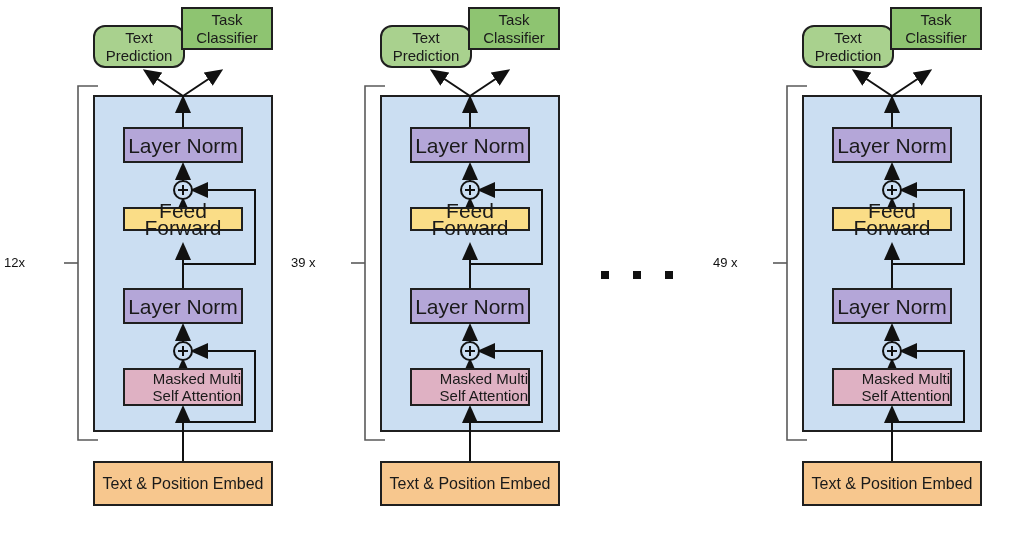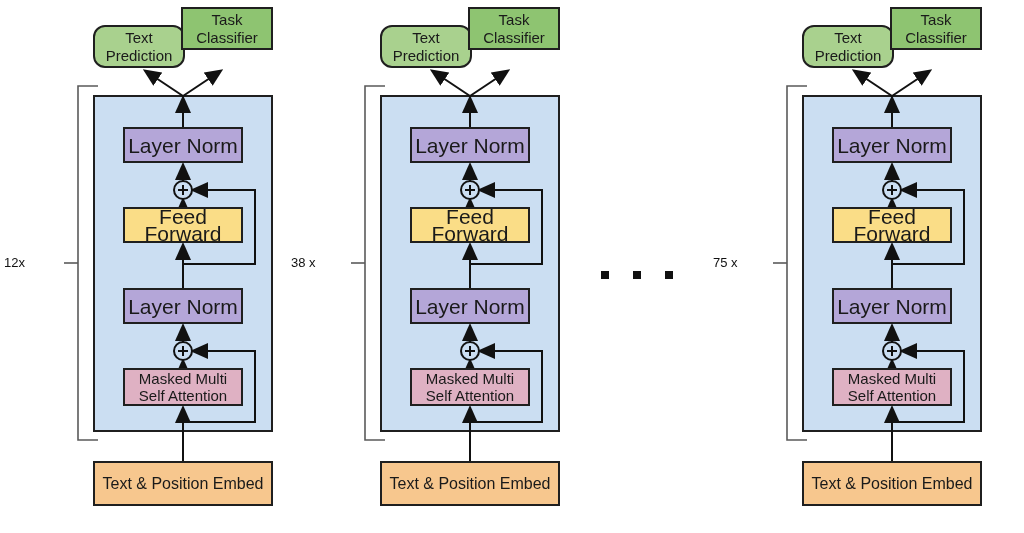--- a/index.html
+++ b/index.html
@@ -17,23 +17,23 @@
   .box {
     position:absolute; box-sizing:border-box; border:2px solid #1f1f1f;
     display:flex; align-items:center; justify-content:center; text-align:center;
     font-size:21px; line-height:17px; color:#1a1a1a;
   }
   .blue-box { left:93px; top:95px; width:180px; height:337px; background:var(--blue,#cbdef2); }
   .tp  { left:93px;  top:25px; width:92px; height:43px; background:var(--light_green,#a9d18e); font-size:15px; line-height:18px;border-radius:12px; }
   .tc  { left:181px; top:7px; width:92px; height:43px; background:var(--dark_green,#8ec471);  font-size:15px; line-height:18px; }
   .inner { left:123px; width:120px; }
   .ln1 { top:127px; height:36px; background:var(--purple,#b4a6d8); }
-  .ff  { top:207px; height:36px; background:var(--yellow,#fadd87); }
+  .ff  { top:207px; height:24px; background:var(--yellow,#fadd87); }
   .ln2 { top:288px; height:36px; background:var(--purple,#b4a6d8); }
-  .attn{ top:368px; height:38px; background:var(--pink,#dfb1c3); font-size:15px; line-height:17px; }
+  .attn{ top:368px; height:38px; background:var(--pink,#dfb1c3); font-size:15px; line-height:17px;text-align:right; }
   .embed { left:93px; top:461px; width:180px; height:45px; background:var(--orange,#f7c78e); font-size:16px; }
   .repeat-label {
     position:absolute; left:4px; top:255px; width:56px; text-align:left;
     font-size:13px; color:#111;
   }
   .dots { position:absolute; left:601px; top:271px; display:flex; gap:24px; }
   .dot  { width:8px; height:8px; background:#111; }
 </style>
 </head>
 <body>
@@ -107,21 +107,21 @@
       </g>
       <g class="adds">
         <circle cx="183" cy="190" r="9"></circle>
           <path d="M183,185 V195 M178,190 H188"></path>
       </g>
       <g class="adds">
         <circle cx="183" cy="351" r="9"></circle>
           <path d="M183,346 V356 M178,351 H188"></path>
       </g>
     </svg>
-    <div class="repeat-label">38 x</div>
+    <div class="repeat-label">39 x</div>
     <div class="box tp">Text Prediction</div>
     <div class="box tc">Task Classifier</div>
     <div class="box inner ln1">Layer Norm</div>
     <div class="box inner ff">Feed Forward</div>
     <div class="box inner ln2">Layer Norm</div>
     <div class="box inner attn">Masked Multi Self Attention</div>
     <div class="box embed">Text &amp; Position Embed</div>
   </div>
 
   <div class="dots">
@@ -155,21 +155,21 @@
       </g>
       <g class="adds">
         <circle cx="183" cy="190" r="9"></circle>
           <path d="M183,185 V195 M178,190 H188"></path>
       </g>
       <g class="adds">
         <circle cx="183" cy="351" r="9"></circle>
           <path d="M183,346 V356 M178,351 H188"></path>
       </g>
     </svg>
-    <div class="repeat-label">75 x</div>
+    <div class="repeat-label">49 x</div>
     <div class="box tp">Text Prediction</div>
     <div class="box tc">Task Classifier</div>
     <div class="box inner ln1">Layer Norm</div>
     <div class="box inner ff">Feed Forward</div>
     <div class="box inner ln2">Layer Norm</div>
     <div class="box inner attn">Masked Multi Self Attention</div>
     <div class="box embed">Text &amp; Position Embed</div>
   </div>
 
 </div>

